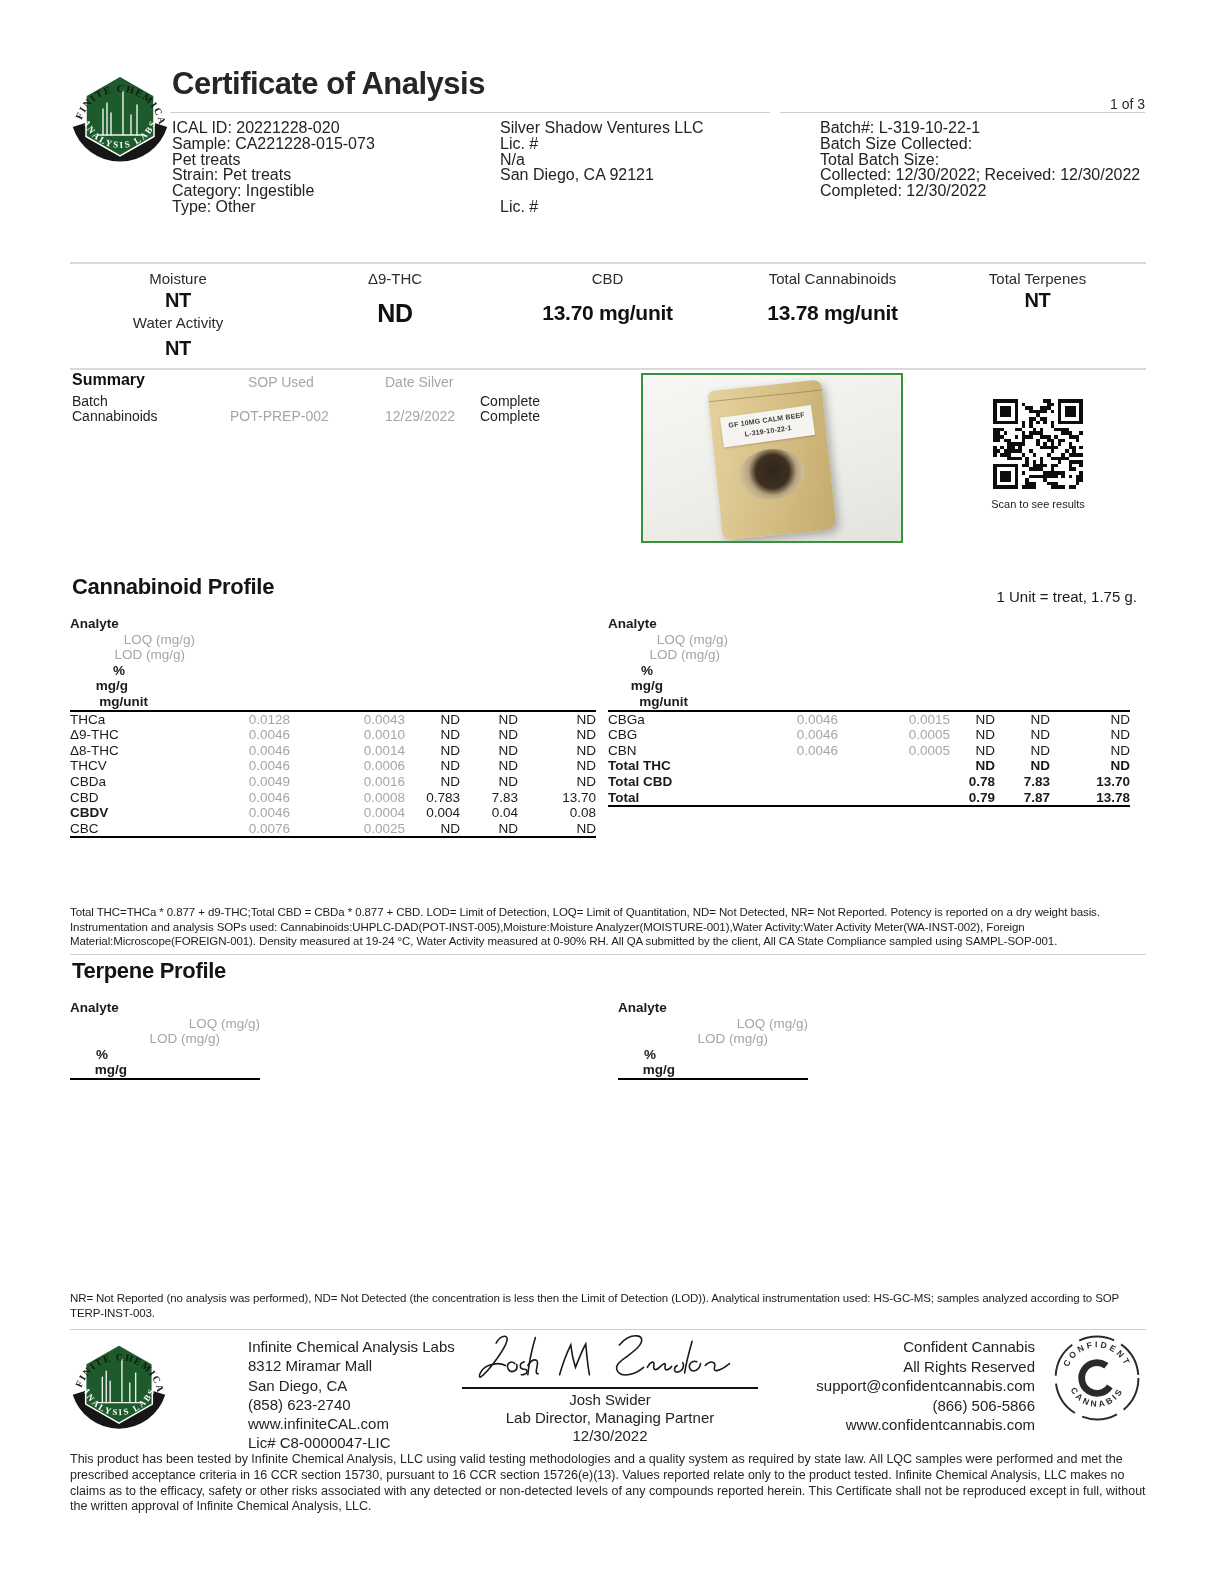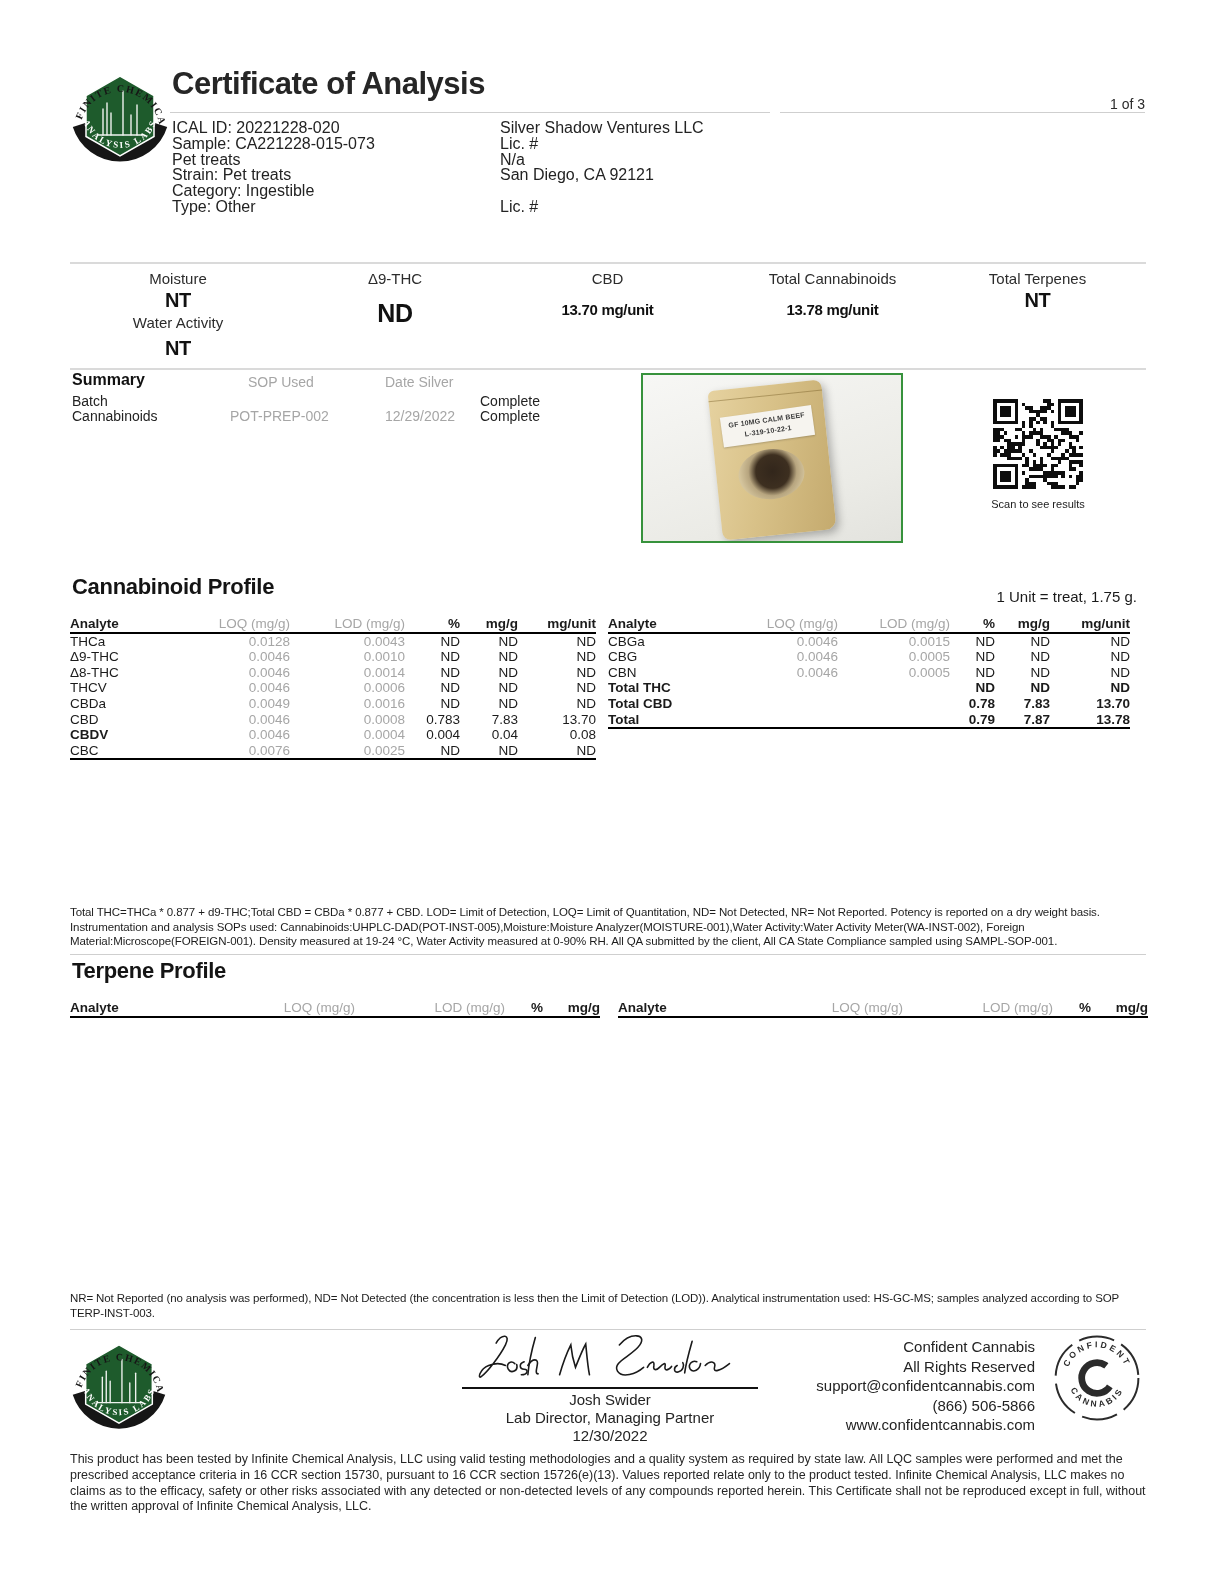--- a/index.html
+++ b/index.html
@@ -35,21 +35,21 @@
   .stat{top:270px;text-align:center;}
   .stat .lbl{font-size:15px;color:#2c2c2c;}
   .stat .big{font-weight:700;letter-spacing:-0.3px;color:#111;}
   .stat-moisture{left:88px;width:180px;}
   .stat-thc{left:300px;width:190px;}
   .stat-cbd{left:500px;width:215px;}
   .stat-totc{left:715px;width:235px;}
   .stat-tert{left:945px;width:185px;}
   .v-nt{font-size:20px;margin-top:2px;}
   .v-nd{font-size:25px;margin-top:12px;}
-  .v-mg{font-size:15px;margin-top:14px;}
+  .v-mg{font-size:21px;margin-top:14px;}
   .sub-lbl{font-size:15px;color:#2c2c2c;margin-top:2px;}
   .v-nt2{font-size:20px;margin-top:6px;}
 
   
   .summary-title{left:72px;top:371px;font-size:16px;font-weight:700;color:#111;}
   .sum-gray{color:var(--gray);font-size:14px;}
   .sum-h-sop{left:248px;top:374px;}
   .sum-h-date{left:385px;top:374px;}
   .sum-cell{font-size:14px;color:#222;}
   .sum-batch{left:72px;top:393px;}
@@ -75,21 +75,21 @@
   
   .qr{left:993px;top:399px;width:90px;height:90px;}
   .qr-caption{left:928px;top:498px;width:220px;text-align:center;font-size:11px;color:#1c1c1c;}
 
   
   .section-title{font-size:22px;font-weight:700;color:#141414;letter-spacing:-0.3px;}
   .cp-title{left:72px;top:574px;}
   .unit-note{left:845px;top:588px;width:292px;text-align:right;font-size:15px;color:#1a1a1a;}
   .ctable{position:absolute;font-size:13.5px;line-height:15.6px;color:#1b1b1b;}
   .ctable .row{display:flex;}
-  .ctable .row.header{border-bottom:2px solid #000;}
+  .ctable .row.header{border-bottom:2px solid #000;flex-direction:column;}
   .ctable .row.header .cell{font-weight:700;}
   .ctable .row.last{border-bottom:2px solid #000;}
   .ctable .row.bold .cell{font-weight:700;}
   .ctable .cell{white-space:nowrap;overflow:hidden;}
   .ctable .cell.num{text-align:right;}
   .ctable .cell.gray{color:var(--gray);font-weight:400 !important;}
   .tbl-can-left{left:70px;top:616px;}
   .tbl-can-right{left:608px;top:616px;}
   .footnote{font-size:11.5px;line-height:14.6px;color:#1d1d1d;letter-spacing:-0.1px;}
   .fn-can{left:70px;top:905px;width:1078px;}
@@ -159,20 +159,27 @@
       <div>Category: Ingestible</div>
       <div>Type: Other</div>
     </div>
   <div class="abs info-col info-client">
       <div>Silver Shadow Ventures LLC</div>
       <div>Lic. #</div>
       <div>N/a</div>
       <div>San Diego, CA 92121</div>
       <div>&nbsp;</div>
       <div>Lic. #</div>
+    </div>
+  <div class="abs info-col info-batch">
+      <div>Batch#: L-319-10-22-1</div>
+      <div>Batch Size Collected:</div>
+      <div>Total Batch Size:</div>
+      <div>Collected: 12/30/2022; Received: 12/30/2022</div>
+      <div>Completed: 12/30/2022</div>
     </div>
 
   <div class="abs stats-rule-top"></div>
   <div class="abs stats-rule-bot"></div>
 
   <div class="abs stat stat-moisture">
     <div class="lbl">Moisture</div>
     <div class="big v-nt">NT</div>
     <div class="sub-lbl">Water Activity</div>
     <div class="big v-nt2">NT</div>
@@ -699,20 +706,28 @@
       </defs>
       <text font-family="Liberation Serif, serif" font-size="10" font-weight="700" fill="#161616" letter-spacing="1.5">
         <textPath href="#arcTop2" startOffset="50%" text-anchor="middle">INFINITE CHEMICAL</textPath>
       </text>
       <text font-family="Liberation Serif, serif" font-size="9" font-weight="700" fill="#ffffff" letter-spacing="2">
         <textPath href="#arcBot2" startOffset="50%" text-anchor="middle">ANALYSIS LABS</textPath>
       </text>
     </svg>
   </div>
 
+  <div class="abs lab-block">
+      <div>Infinite Chemical Analysis Labs</div>
+      <div>8312 Miramar Mall</div>
+      <div>San Diego, CA</div>
+      <div>(858) 623-2740</div>
+      <div>www.infiniteCAL.com</div>
+      <div>Lic# C8-0000047-LIC</div>
+    </div>
 
   <div class="abs sig-svg">
     <svg viewBox="0 0 300 60" width="100%" height="100%" fill="none" stroke="#1a1a1a" stroke-width="1.7" stroke-linecap="round">
       <path d="M28,14 C34,4 44,4 38,16 C32,28 18,46 12,50 C8,53 10,42 20,38 C28,35 34,36 38,38"></path>
       <path d="M48,36 C44,32 38,36 41,42 C44,47 52,44 50,37"></path>
       <path d="M58,34 C52,36 53,42 58,42 C63,42 62,48 55,48"></path>
       <path d="M70,8 C66,22 63,36 62,48"></path>
       <path d="M62,38 C67,30 74,30 72,38 C71,43 70,47 73,47"></path>
       <path d="M96,48 C100,34 105,22 108,16 C109,26 111,34 113,40 C117,30 121,20 124,15 C125,25 126,38 128,48"></path>
       <path d="M160,16 C172,2 190,4 182,16 C174,28 152,34 158,44 C163,52 178,47 186,40"></path>

